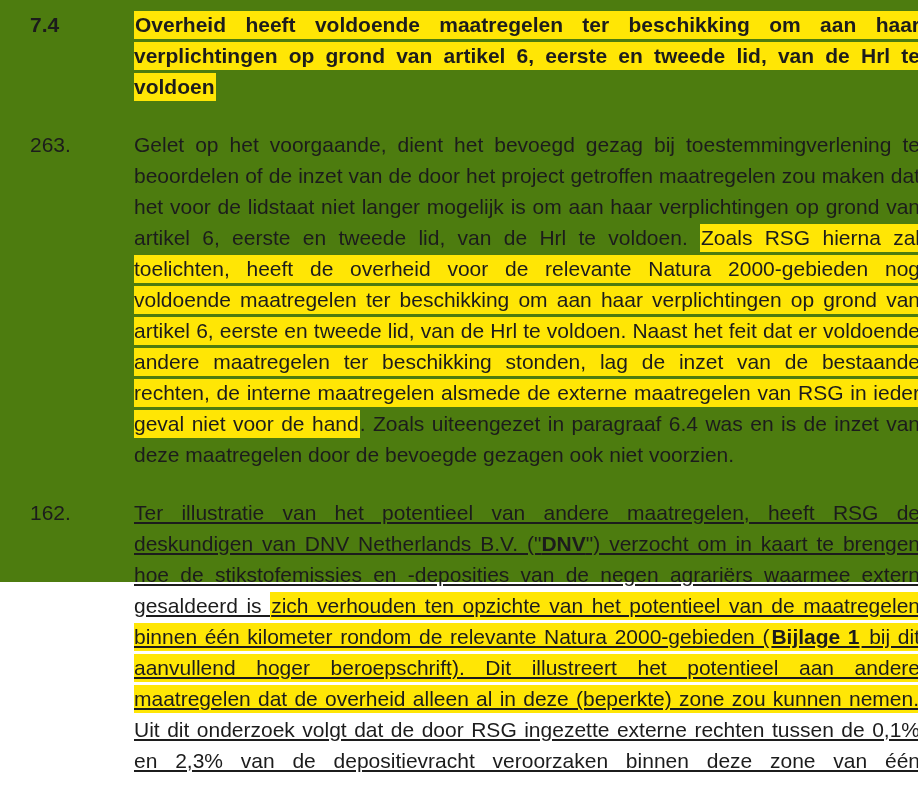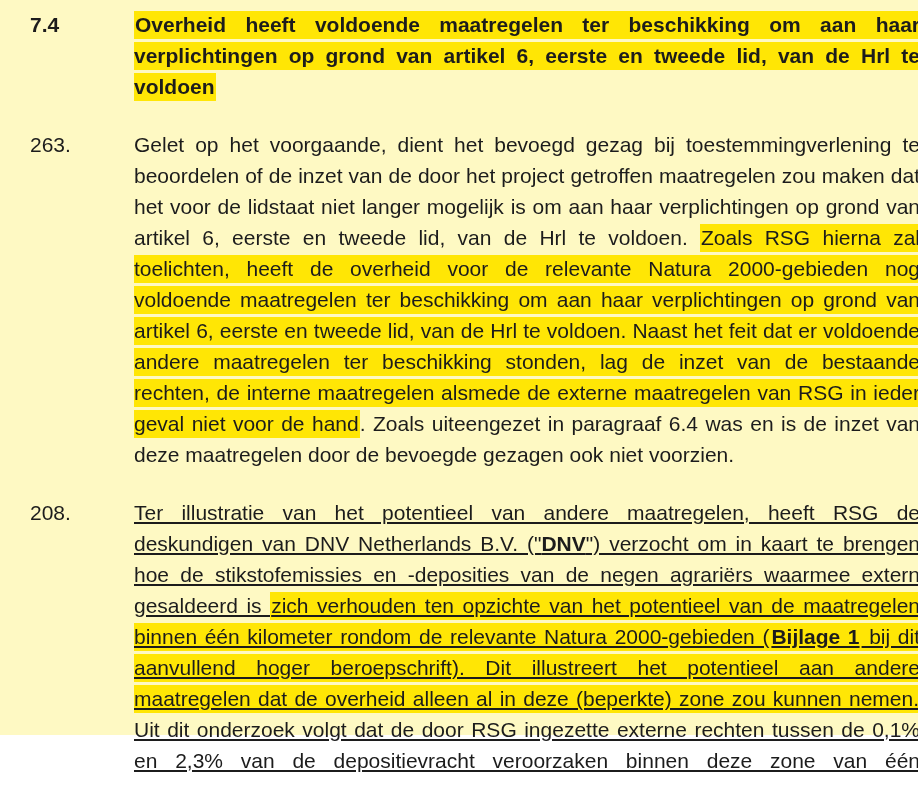--- a/index.html
+++ b/index.html
@@ -13,23 +13,23 @@
     overflow: hidden;
     font-family: "Liberation Sans", sans-serif;
     font-size: 21px;
     line-height: 31px;
     color: #1c1c1c;
     -webkit-font-smoothing: antialiased;
   }
   .page {
     box-sizing: border-box;
     width: 918px;
-    height: 735px;
+    height: 582px;
     padding: 9px 24px 0 30px;
-    background: #fef9c3;
+    background: #4d7c0f;
   }
   .para {
     display: flex;
     align-items: flex-start;
     margin: 0 0 27px 0;
   }
   .num {
     flex: none;
     width: 78px;
   }
@@ -65,17 +65,17 @@
     <div class="num">7.4</div>
     <div class="body"><span class="hl b">Overheid heeft voldoende maatregelen ter beschikking om aan haar verplichtingen op grond van artikel 6, eerste en tweede lid, van de Hrl te voldoen</span></div>
   </section>
 
   <section class="para">
     <div class="num">263.</div>
     <div class="body"><span>Gelet op het voorgaande, dient het bevoegd gezag bij toestemmingverlening te beoordelen of de inzet van de door het project getroffen maatregelen zou maken dat het voor de lidstaat niet langer mogelijk is om aan haar verplichtingen op grond van artikel 6, eerste en tweede lid, van de Hrl te voldoen. </span><span class="hl">Zoals RSG hierna zal toelichten, heeft de overheid voor de relevante Natura 2000-gebieden nog voldoende maatregelen ter beschikking om aan haar verplichtingen op grond van artikel 6, eerste en tweede lid, van de Hrl te voldoen. Naast het feit dat er voldoende andere maatregelen ter beschikking stonden, lag de inzet van de bestaande rechten, de interne maatregelen alsmede de externe maatregelen van RSG in ieder geval niet voor de hand</span><span>. Zoals uiteengezet in paragraaf 6.4 was en is de inzet van deze maatregelen door de bevoegde gezagen ook niet voorzien.</span></div>
   </section>
 
   <section class="para">
-    <div class="num">208.</div>
+    <div class="num">162.</div>
     <div class="body cut"><span>Ter illustratie van het potentieel van andere maatregelen, heeft RSG de deskundigen van DNV Netherlands B.V. ("</span><span class="b">DNV</span><span>") verzocht om in kaart te brengen hoe de stikstofemissies en -deposities van de negen agrariërs waarmee extern gesaldeerd is </span><span class="hl">zich verhouden ten opzichte van het potentieel van de maatregelen binnen één kilometer rondom de relevante Natura 2000-gebieden (</span><span class="hl b">Bijlage 1</span><span class="hl"> bij dit aanvullend hoger beroepschrift). Dit illustreert het potentieel aan andere maatregelen dat de overheid alleen al in deze (beperkte) zone zou kunnen nemen.</span><span> Uit dit onderzoek volgt dat de door RSG ingezette externe rechten tussen de 0,1% en 2,3% van de depositievracht veroorzaken binnen deze zone van één</span></div>
   </section>
 
 </main>
 
 </body></html>

